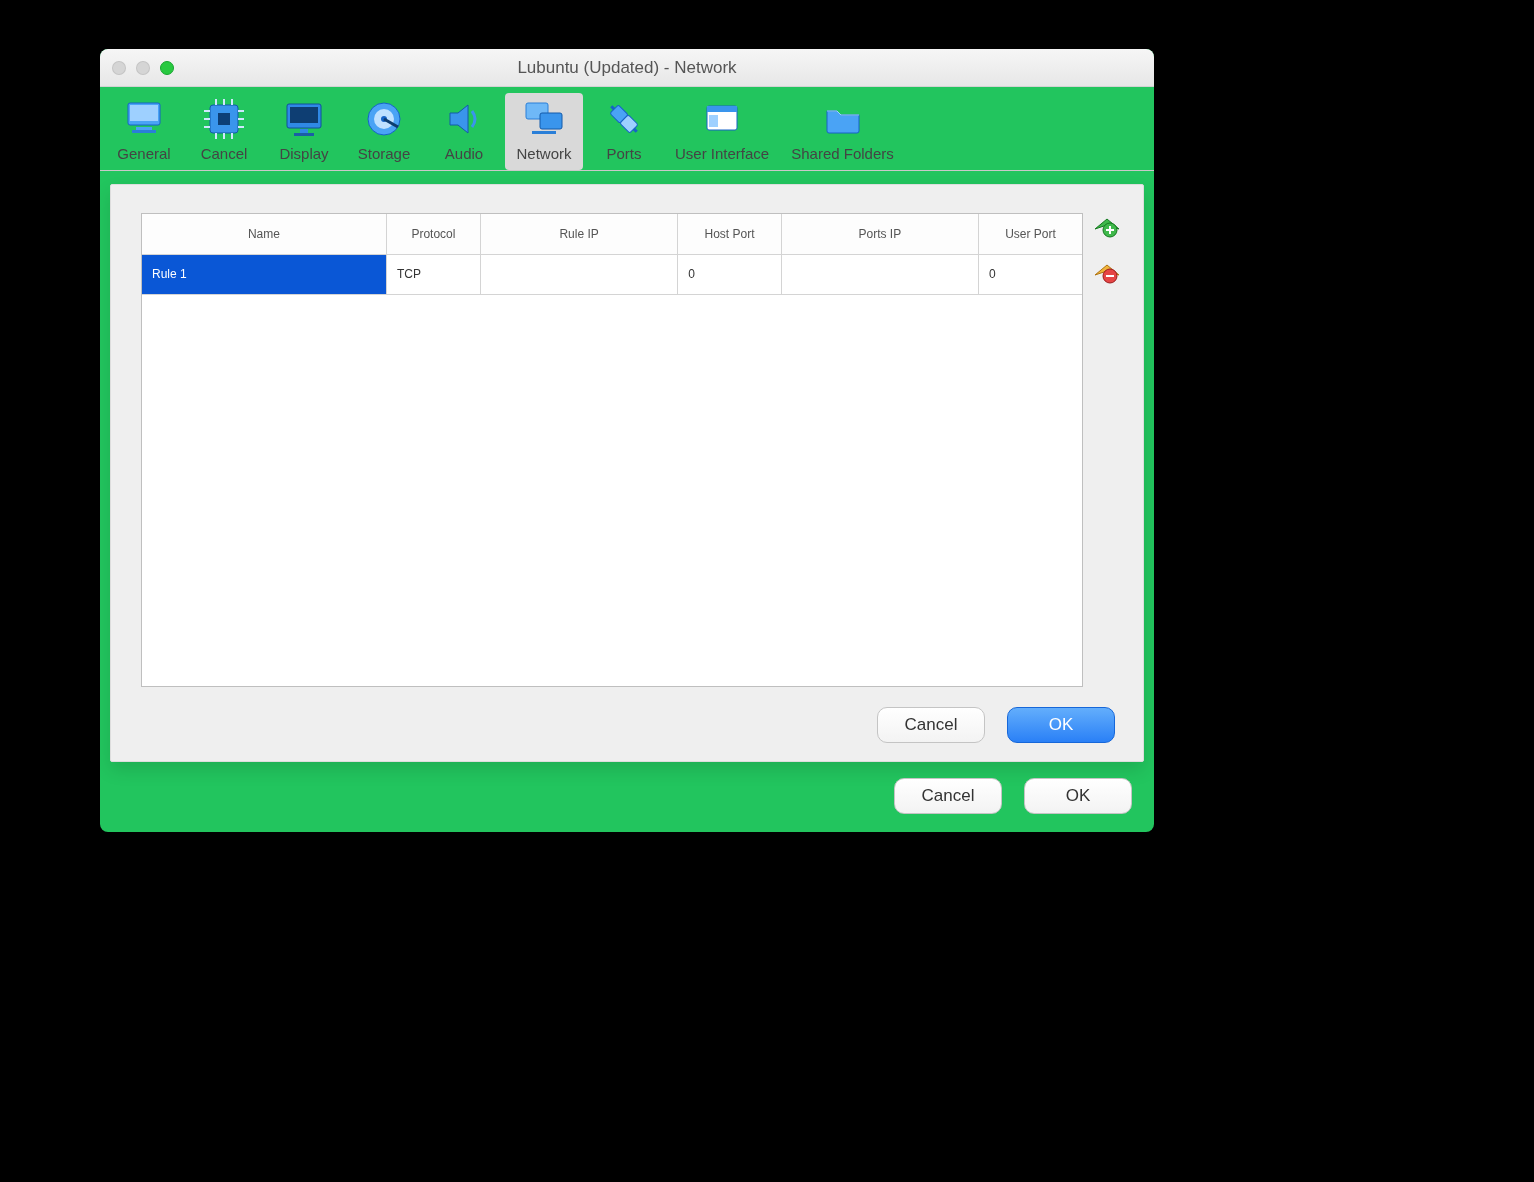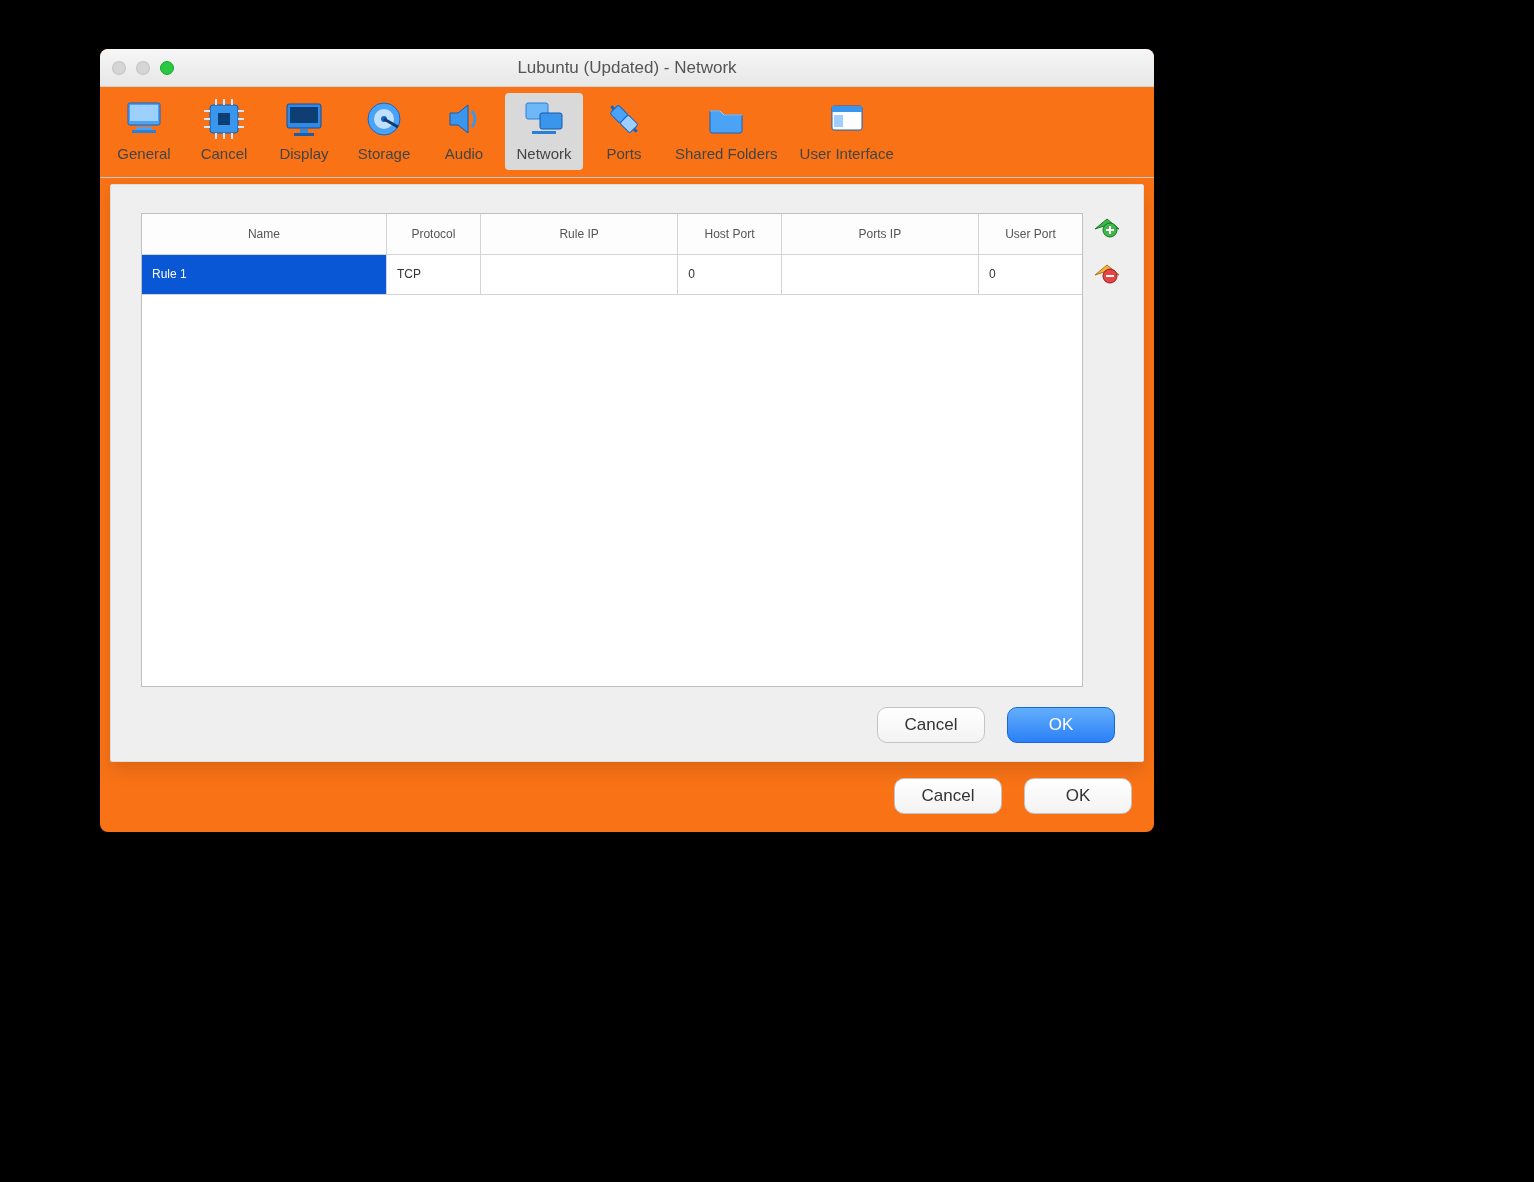--- a/index.html
+++ b/index.html
@@ -8,21 +8,21 @@
     width: 1534px; height: 1182px;
     background: #000;
     font-family: -apple-system, "Helvetica Neue", Arial, sans-serif;
     font-size: 18px;
     color: #333;
   }
   .window {
     position: absolute;
     left: 100px; top: 49px;
     width: 1054px; height: 783px;
-    background: #f97316;
+    background: #22c55e;
     border-radius: 8px;
     box-shadow: 0 25px 60px rgba(0,0,0,0.55), 0 0 0 1px rgba(0,0,0,0.12);
     overflow: hidden;
   }
   
   .titlebar {
     height: 38px;
     background: linear-gradient(#f6f6f6,#e7e7e7);
     border-bottom: 1px solid #d3d3d3;
     display: flex;
@@ -38,21 +38,21 @@
   .tl.green { background: #28c940; border-color: #18a52f; }
   .titlebar .title {
     position: absolute; left: 0; right: 0;
     text-align: center;
     color: #555; font-size: 17px;
     pointer-events: none;
   }
   
   .toolbar {
     display: flex;
-    padding: 6px 4px 7px 4px;
+    padding: 6px 4px 0 4px;
     border-bottom: 1px solid #c9c9c9;
   }
   .tb-item {
     display: flex; flex-direction: column; align-items: center;
     padding: 4px 10px 8px 10px;
     min-width: 78px;
     cursor: default;
     border-radius: 4px;
     margin: 0 1px;
   }
@@ -251,36 +251,36 @@
             <line x1="36" y1="22" x2="40" y2="22" stroke="#1663c6" stroke-width="3"></line>
           </g>
         </svg>
       </div>
       <div class="tb-label">Ports</div>
     </div>
 
     <div class="tb-item">
       <div class="tb-icon">
         <svg width="44" height="44" viewBox="0 0 44 44">
-          <path d="M6 14 h10 l4 4 h18 v16 a2 2 0 0 1 -2 2 h-28 a2 2 0 0 1 -2 -2 z" fill="#4aa3f5" stroke="#1663c6"></path>
-          <path d="M6 14 h10 l4 4 h18" fill="none" stroke="#9ed0ff"></path>
-        </svg>
-      </div>
-      <div class="tb-label">Shared Folders</div>
-    </div>
-
-    <div class="tb-item">
-      <div class="tb-icon">
-        <svg width="44" height="44" viewBox="0 0 44 44">
           <rect x="7" y="9" width="30" height="24" rx="2" fill="#fff" stroke="#1663c6"></rect>
           <rect x="7" y="9" width="30" height="6" fill="#3a95ec"></rect>
           <rect x="9" y="18" width="9" height="12" fill="#9ed0ff"></rect>
         </svg>
       </div>
       <div class="tb-label">User Interface</div>
+    </div>
+
+    <div class="tb-item">
+      <div class="tb-icon">
+        <svg width="44" height="44" viewBox="0 0 44 44">
+          <path d="M6 14 h10 l4 4 h18 v16 a2 2 0 0 1 -2 2 h-28 a2 2 0 0 1 -2 -2 z" fill="#4aa3f5" stroke="#1663c6"></path>
+          <path d="M6 14 h10 l4 4 h18" fill="none" stroke="#9ed0ff"></path>
+        </svg>
+      </div>
+      <div class="tb-label">Shared Folders</div>
     </div>
 
   </div>
 
   <div class="panel">
 
     <div class="tablewrap">
       <table class="rules">
         <thead>
           <tr>

